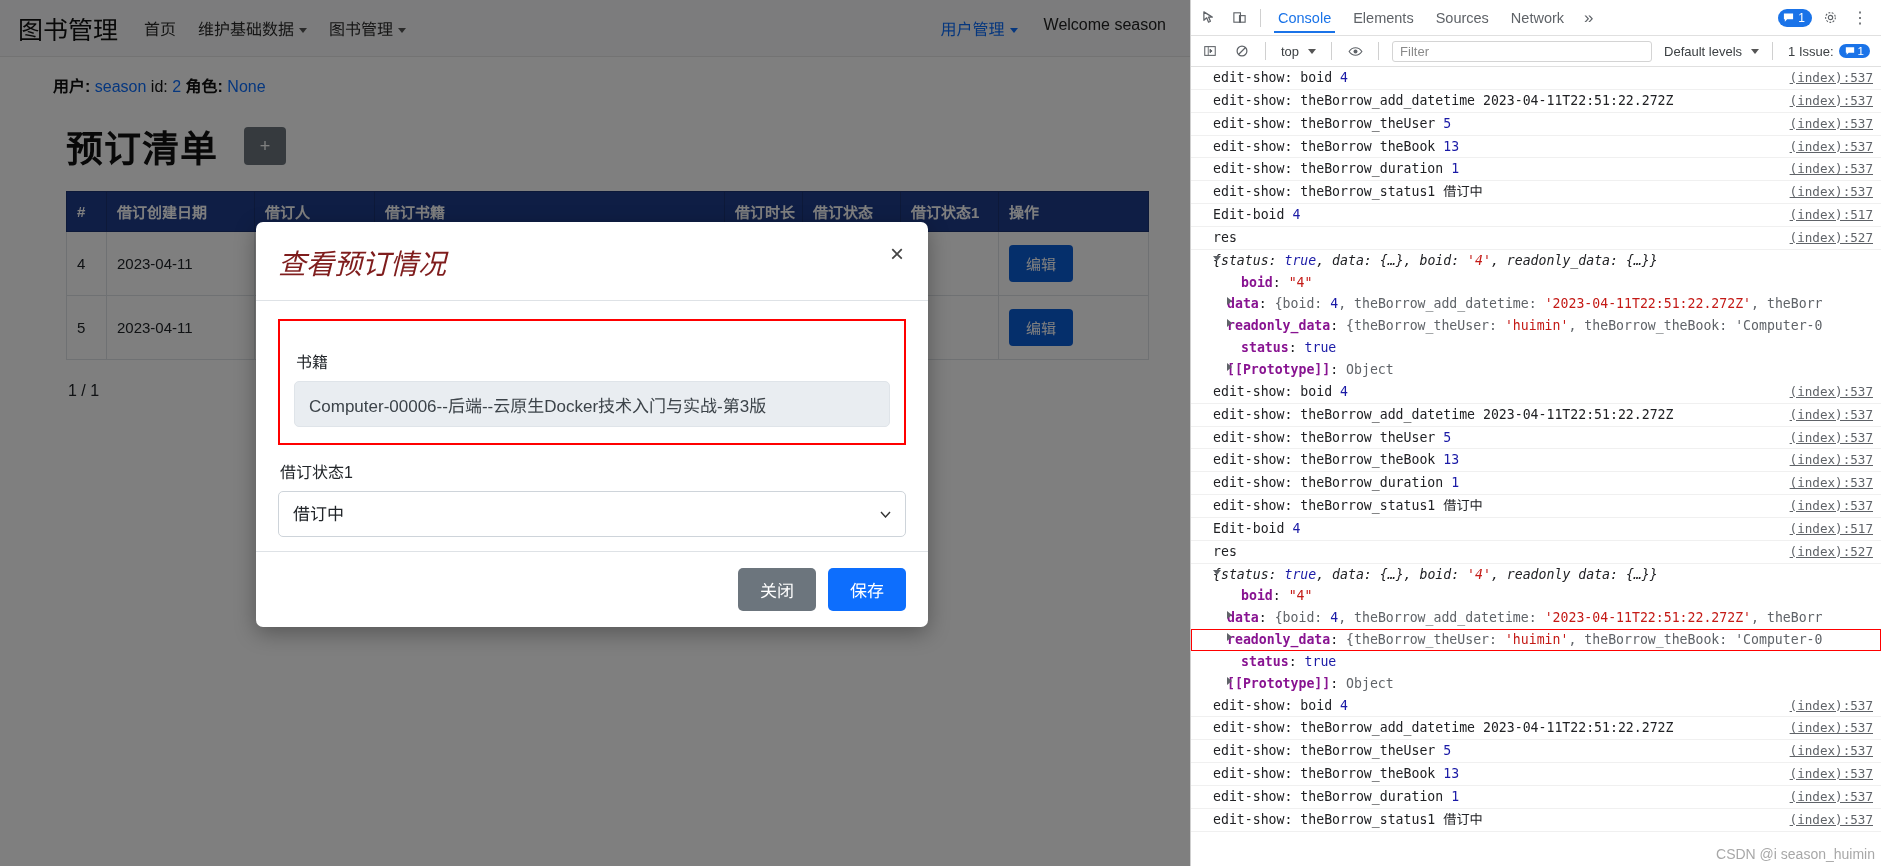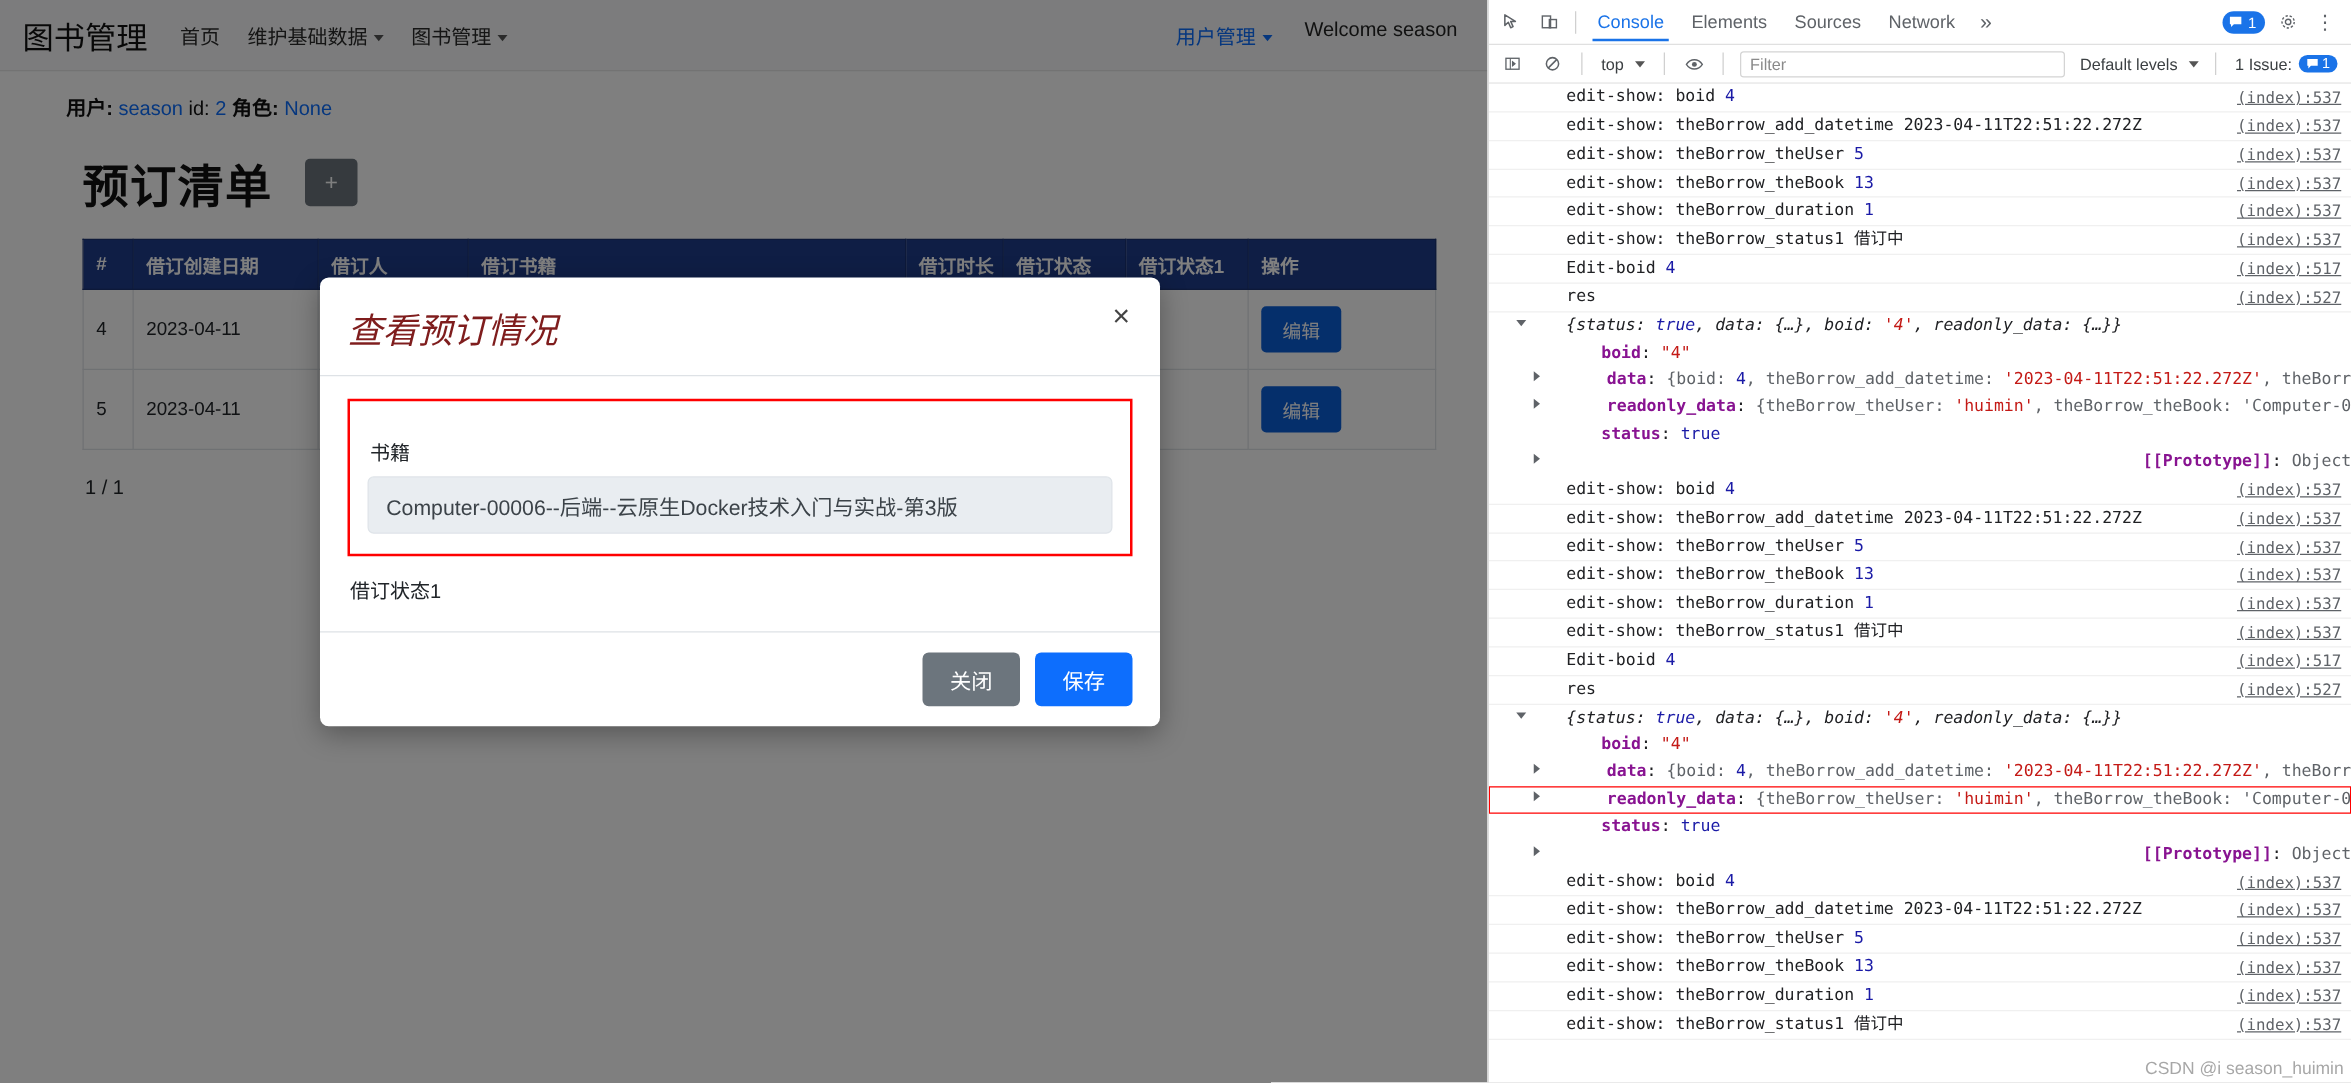--- a/index.html
+++ b/index.html
@@ -256,28 +256,28 @@
     background: #ffffff;
   }
   .logrow {
     display: flex; align-items: flex-start;
     border-bottom: 1px solid #f0f0f0;
     padding: 3px 0 3px 22px;
     min-height: 21px;
     white-space: nowrap;
     position: relative;
   }
-  .logrow .txt { flex: 0 1 auto; overflow: hidden; color: #202124; margin-left: 40px; }
+  .logrow .txt { flex: 0 1 auto; overflow: hidden; color: #202124; }
   .logrow .src {
     margin-left: auto; padding-left: 10px; padding-right: 8px;
     color: #5f6368; text-decoration: underline; cursor: pointer; flex: 0 0 auto;
     font-size: 12.6px;
   }
   .logrow.nb { border-bottom: none; }
-  .logrow.indent1 { padding-left: 36px; justify-content: flex-end; }
+  .logrow.indent1 { padding-left: 36px; }
   .logrow.indent2 { padding-left: 50px; }
   .arrow {
     position: absolute; left: 22px; top: 4px;
     width: 0; height: 0; border-left: 5px solid #5f6368;
     border-top: 4px solid transparent; border-bottom: 4px solid transparent;
   }
   .arrow.open {
     border-left: 4px solid transparent; border-right: 4px solid transparent;
     border-top: 5px solid #5f6368; top: 6px;
   }
@@ -389,20 +389,28 @@
       <div class="modal-head">
         <div class="modal-title">查看预订情况</div>
         <button class="modal-x">×</button>
       </div>
       <div class="modal-body">
         <div class="redbox">
           <div class="field-label" style="margin-top:14px;">书籍</div>
           <div class="input-ro">Computer-00006--后端--云原生Docker技术入门与实战-第3版</div>
         </div>
         <div class="field-label outside">借订状态1</div>
+        <div class="select-wrap">
+          <select class="sel">
+            <option>借订中</option>
+          </select>
+          <svg class="sel-arrow" viewBox="0 0 11 7">
+            <path d="M1 1 L5.5 6 L10 1" fill="none" stroke="#333" stroke-width="1.4"></path>
+          </svg>
+        </div>
       </div>
       <div class="modal-foot">
         <button class="btn-close">关闭</button>
         <button class="btn-save">保存</button>
       </div>
     </div>
   </div>
 
   <div id="devtools">
 

